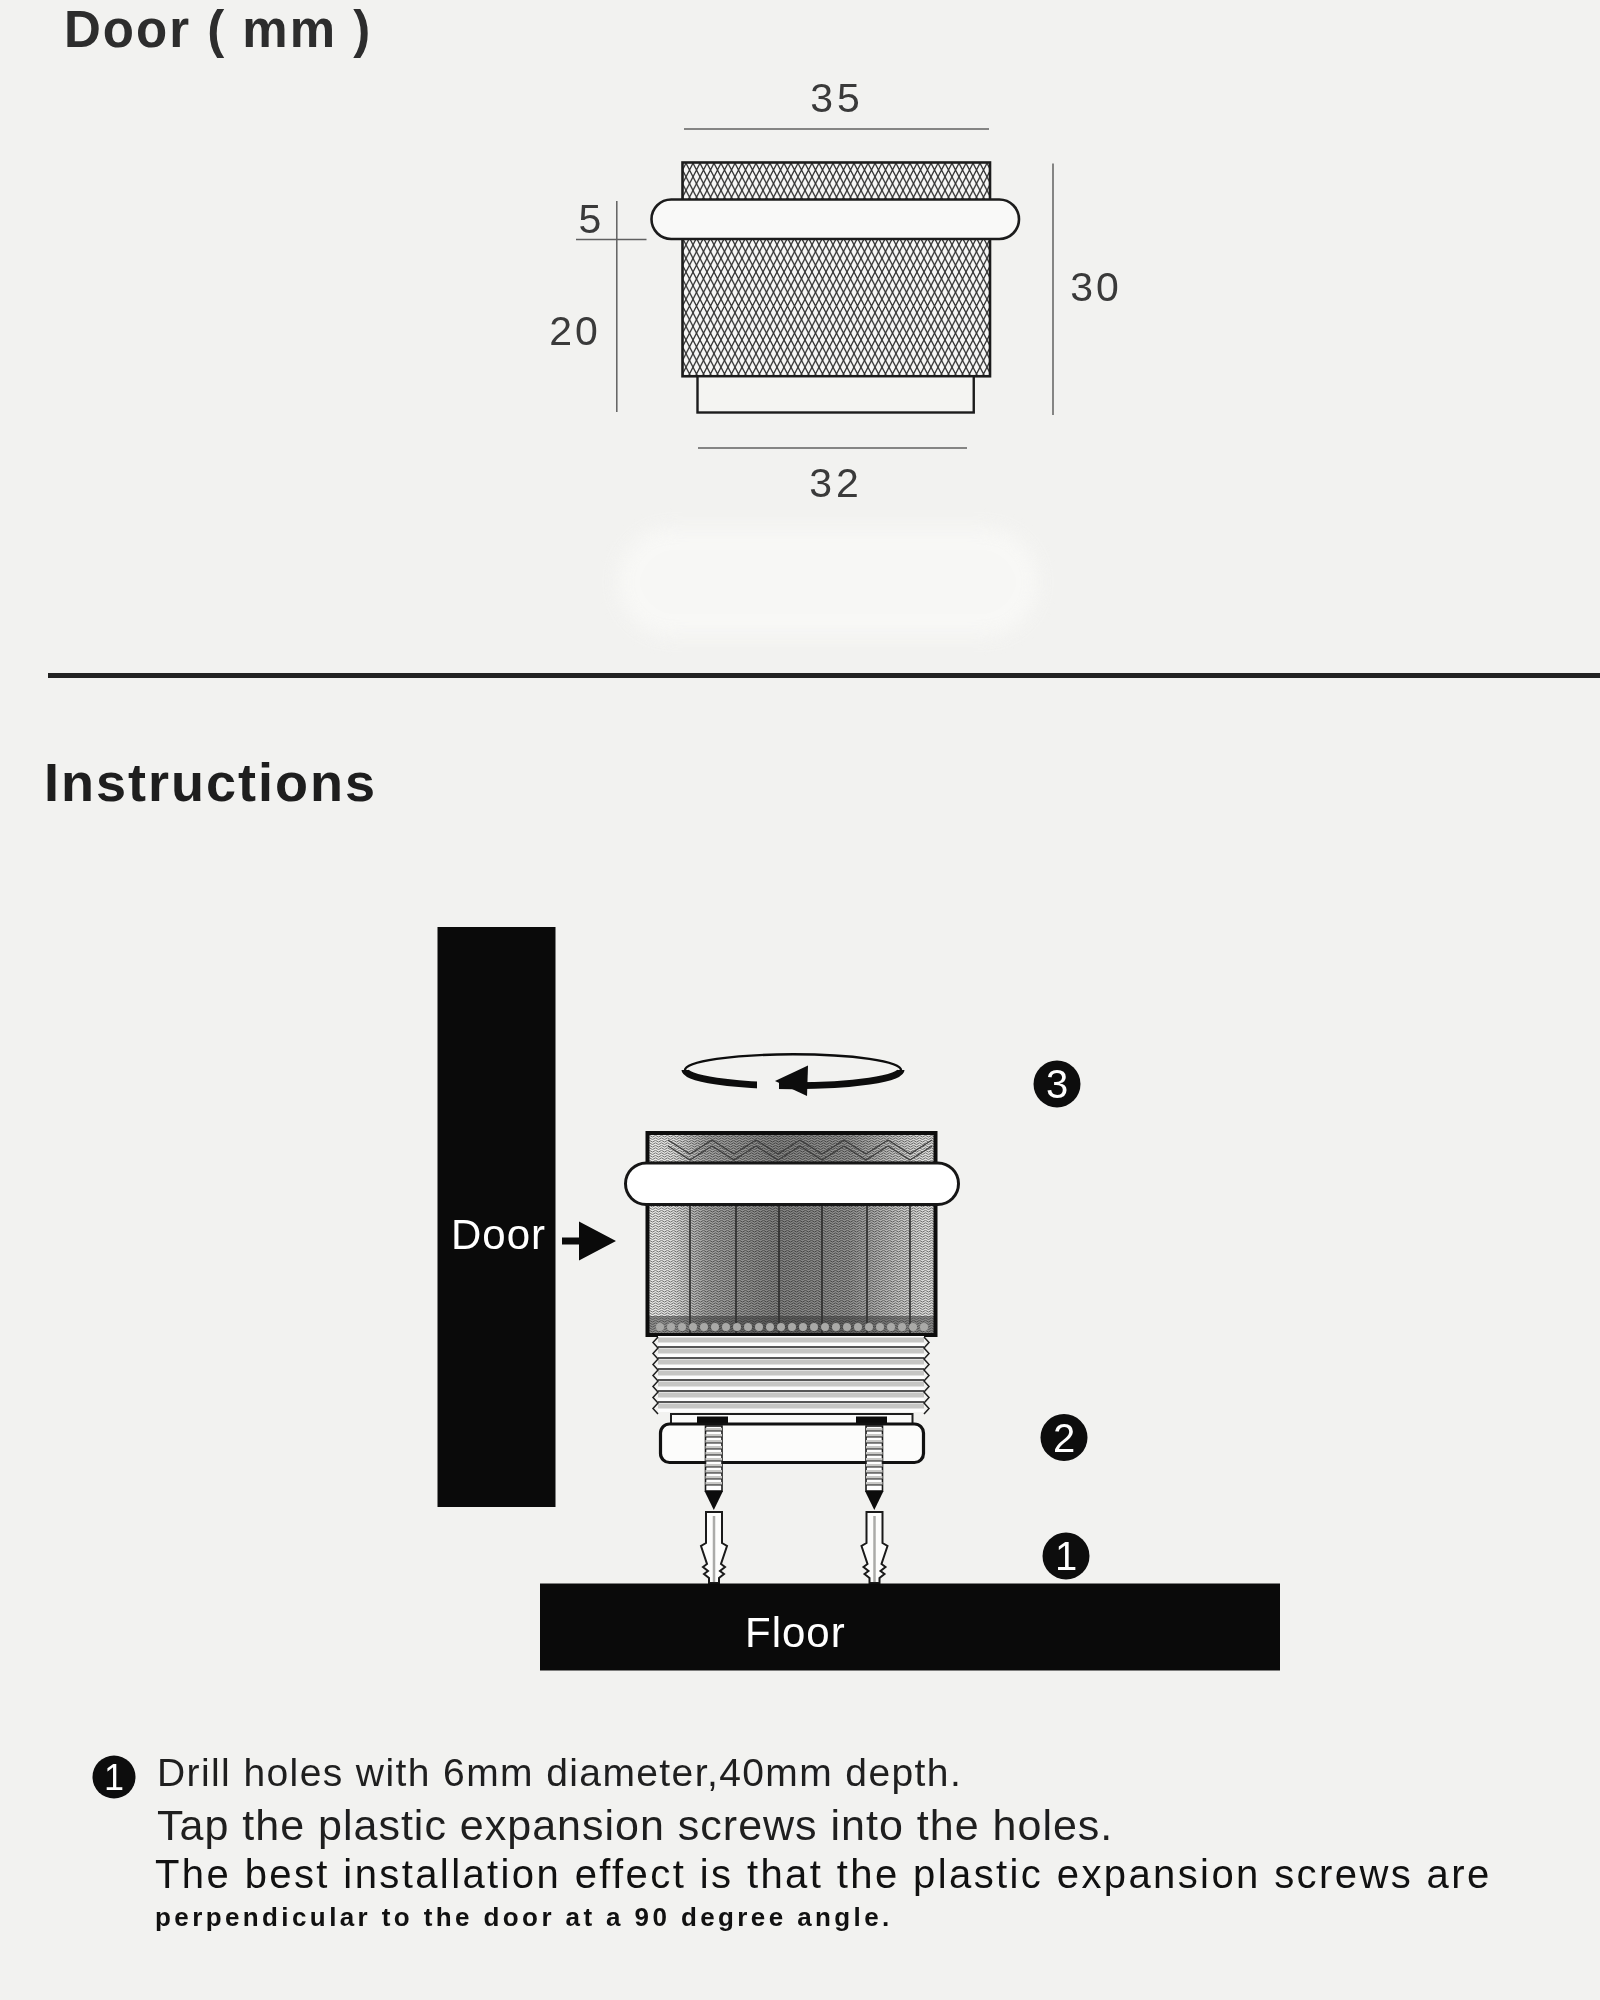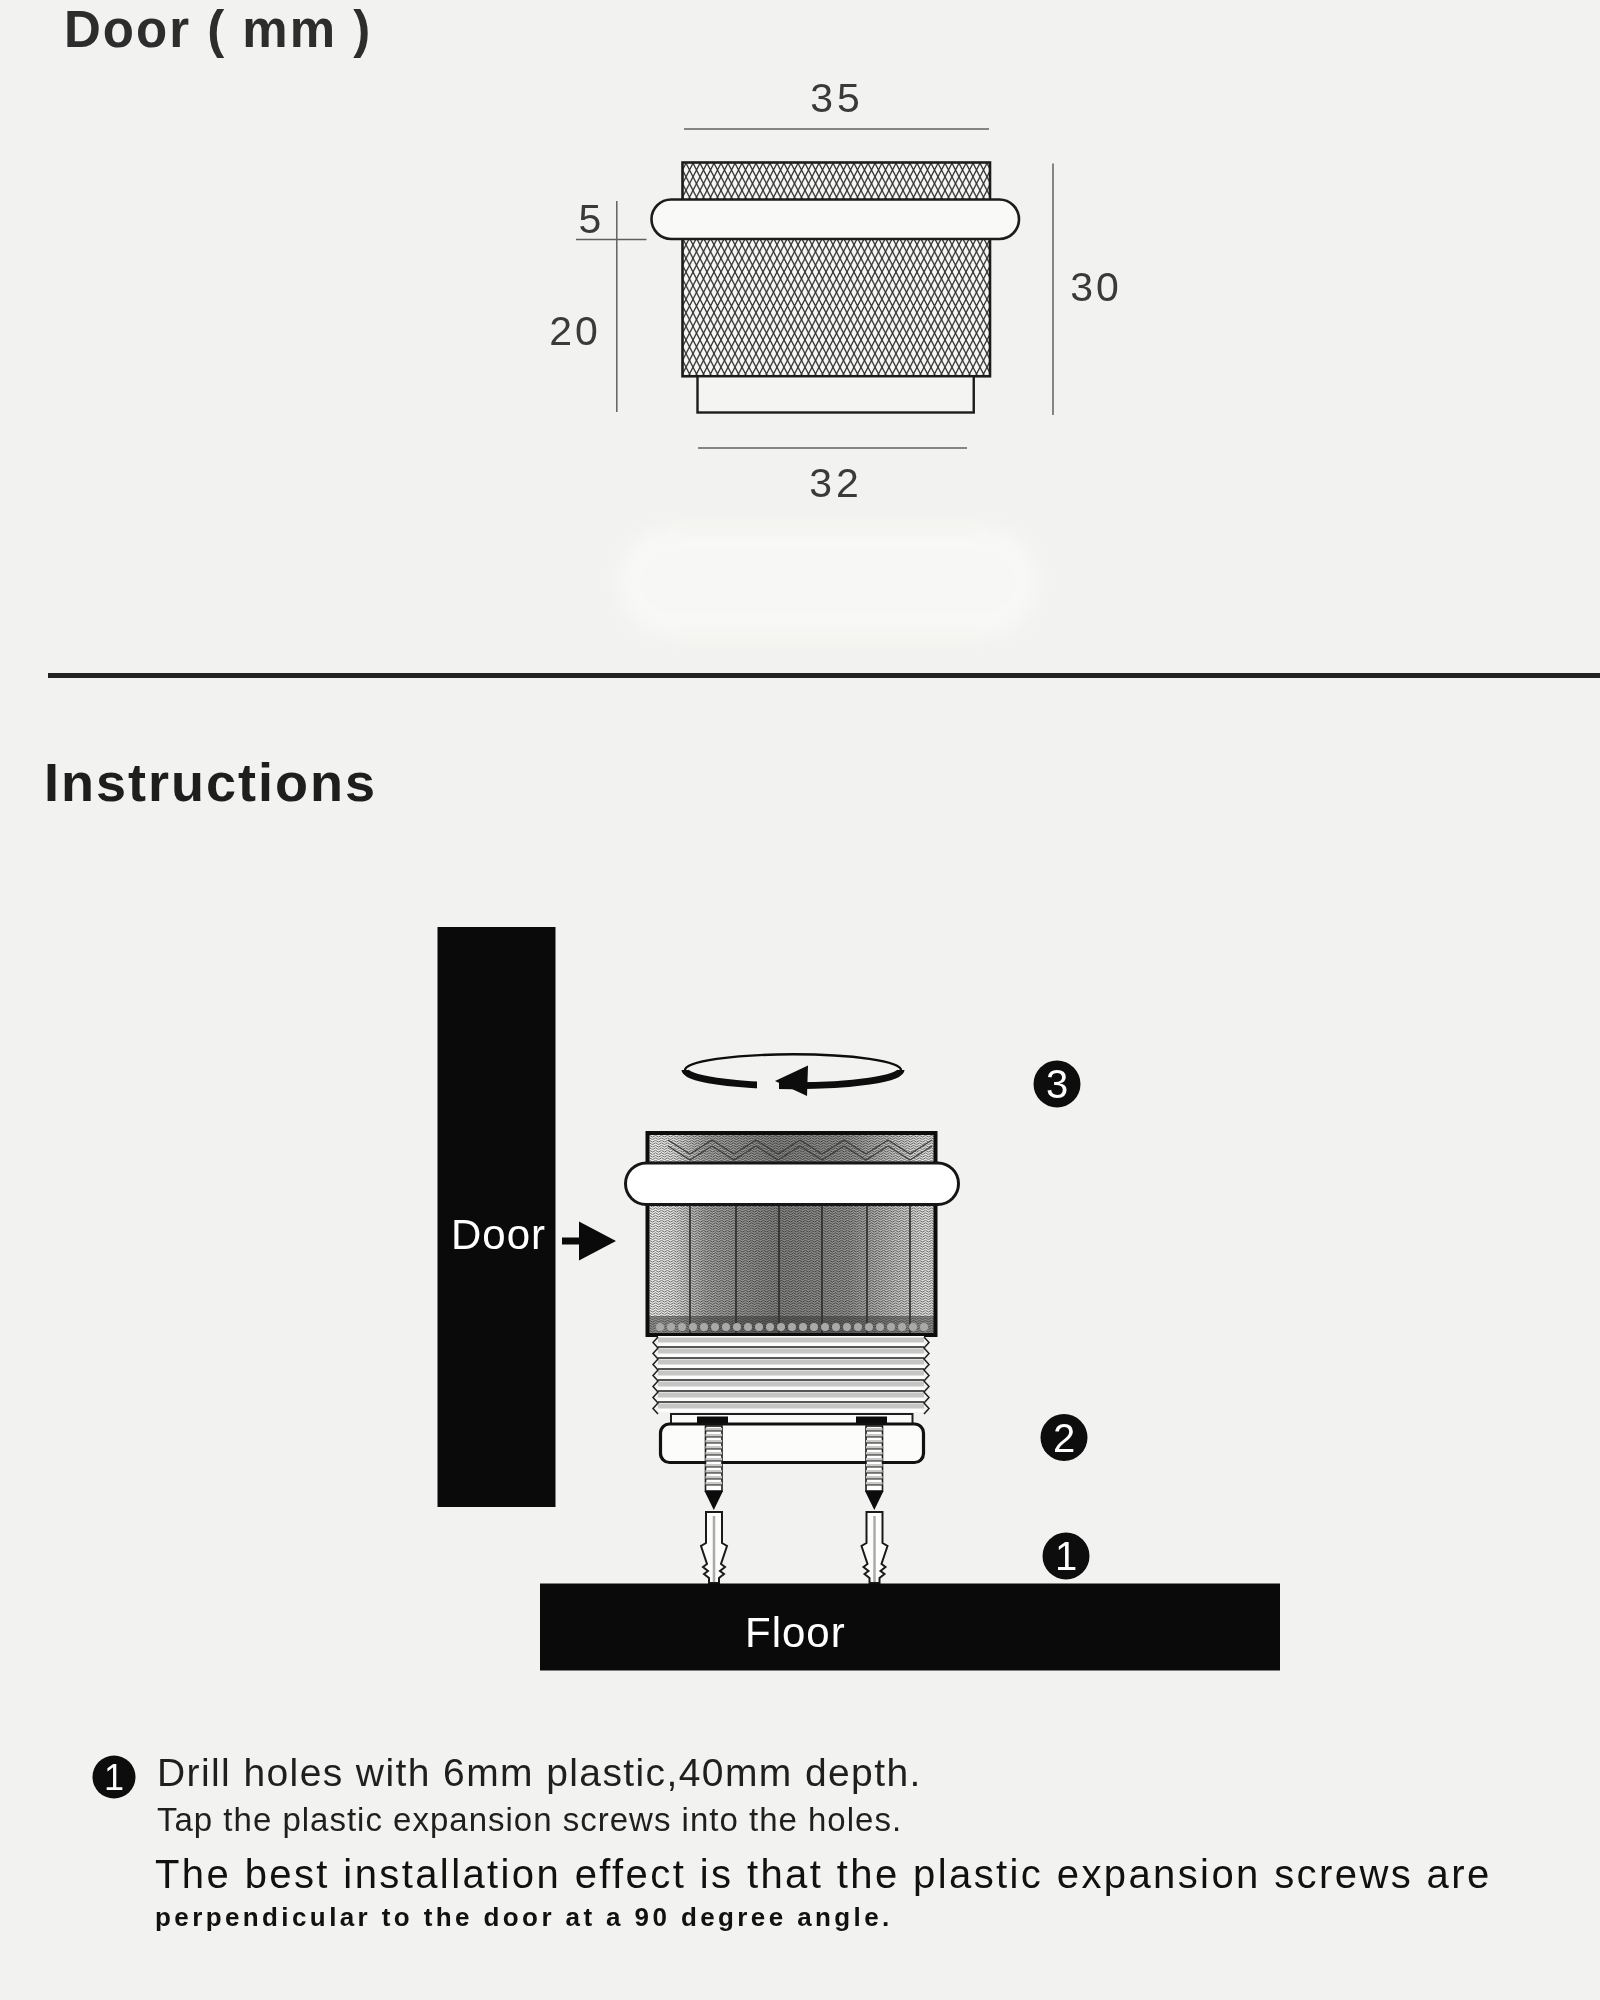--- a/index.html
+++ b/index.html
@@ -237,19 +237,19 @@
     <circle cx="1066" cy="1556" r="23.5" fill="#0d0d0d"></circle>
     <text x="1066" y="1570" font-size="40" fill="#fff" text-anchor="middle">1</text>
   </g>
 </svg>
 
 <svg class="abs" style="left:90px;top:1753px;" width="50" height="50" viewBox="0 0 50 50">
   <circle cx="24" cy="24" r="21.5" fill="#0d0d0d"></circle>
   <text x="24" y="37" font-size="36" fill="#fff" text-anchor="middle" font-family="Liberation Sans">1</text>
 </svg>
 
-<div class="abs" style="left:157px;top:1751px;font-size:39px;letter-spacing:1.4px;color:#1f1f1f;">Drill holes with 6mm plastic,40mm depth.</div>
-
-<div class="abs" style="left:157px;top:1801px;font-size:33px;letter-spacing:1.0px;color:#1f1f1f;">Tap the plastic expansion screws into the holes.</div>
+<div class="abs" style="left:157px;top:1751px;font-size:39px;letter-spacing:1.4px;color:#1f1f1f;">Drill holes with 6mm diameter,40mm depth.</div>
+
+<div class="abs" style="left:157px;top:1801px;font-size:43px;letter-spacing:1.0px;color:#1f1f1f;">Tap the plastic expansion screws into the holes.</div>
 
 <div class="abs" style="left:155px;top:1852px;font-size:40px;font-weight:normal;letter-spacing:2.4px;color:#111;">The best installation effect is that the plastic expansion screws are</div>
 
 <div class="abs" style="left:155px;top:1902px;font-size:26px;font-weight:bold;letter-spacing:3.4px;color:#111;">perpendicular to the door at a 90 degree angle.</div>
 
 </body></html>

